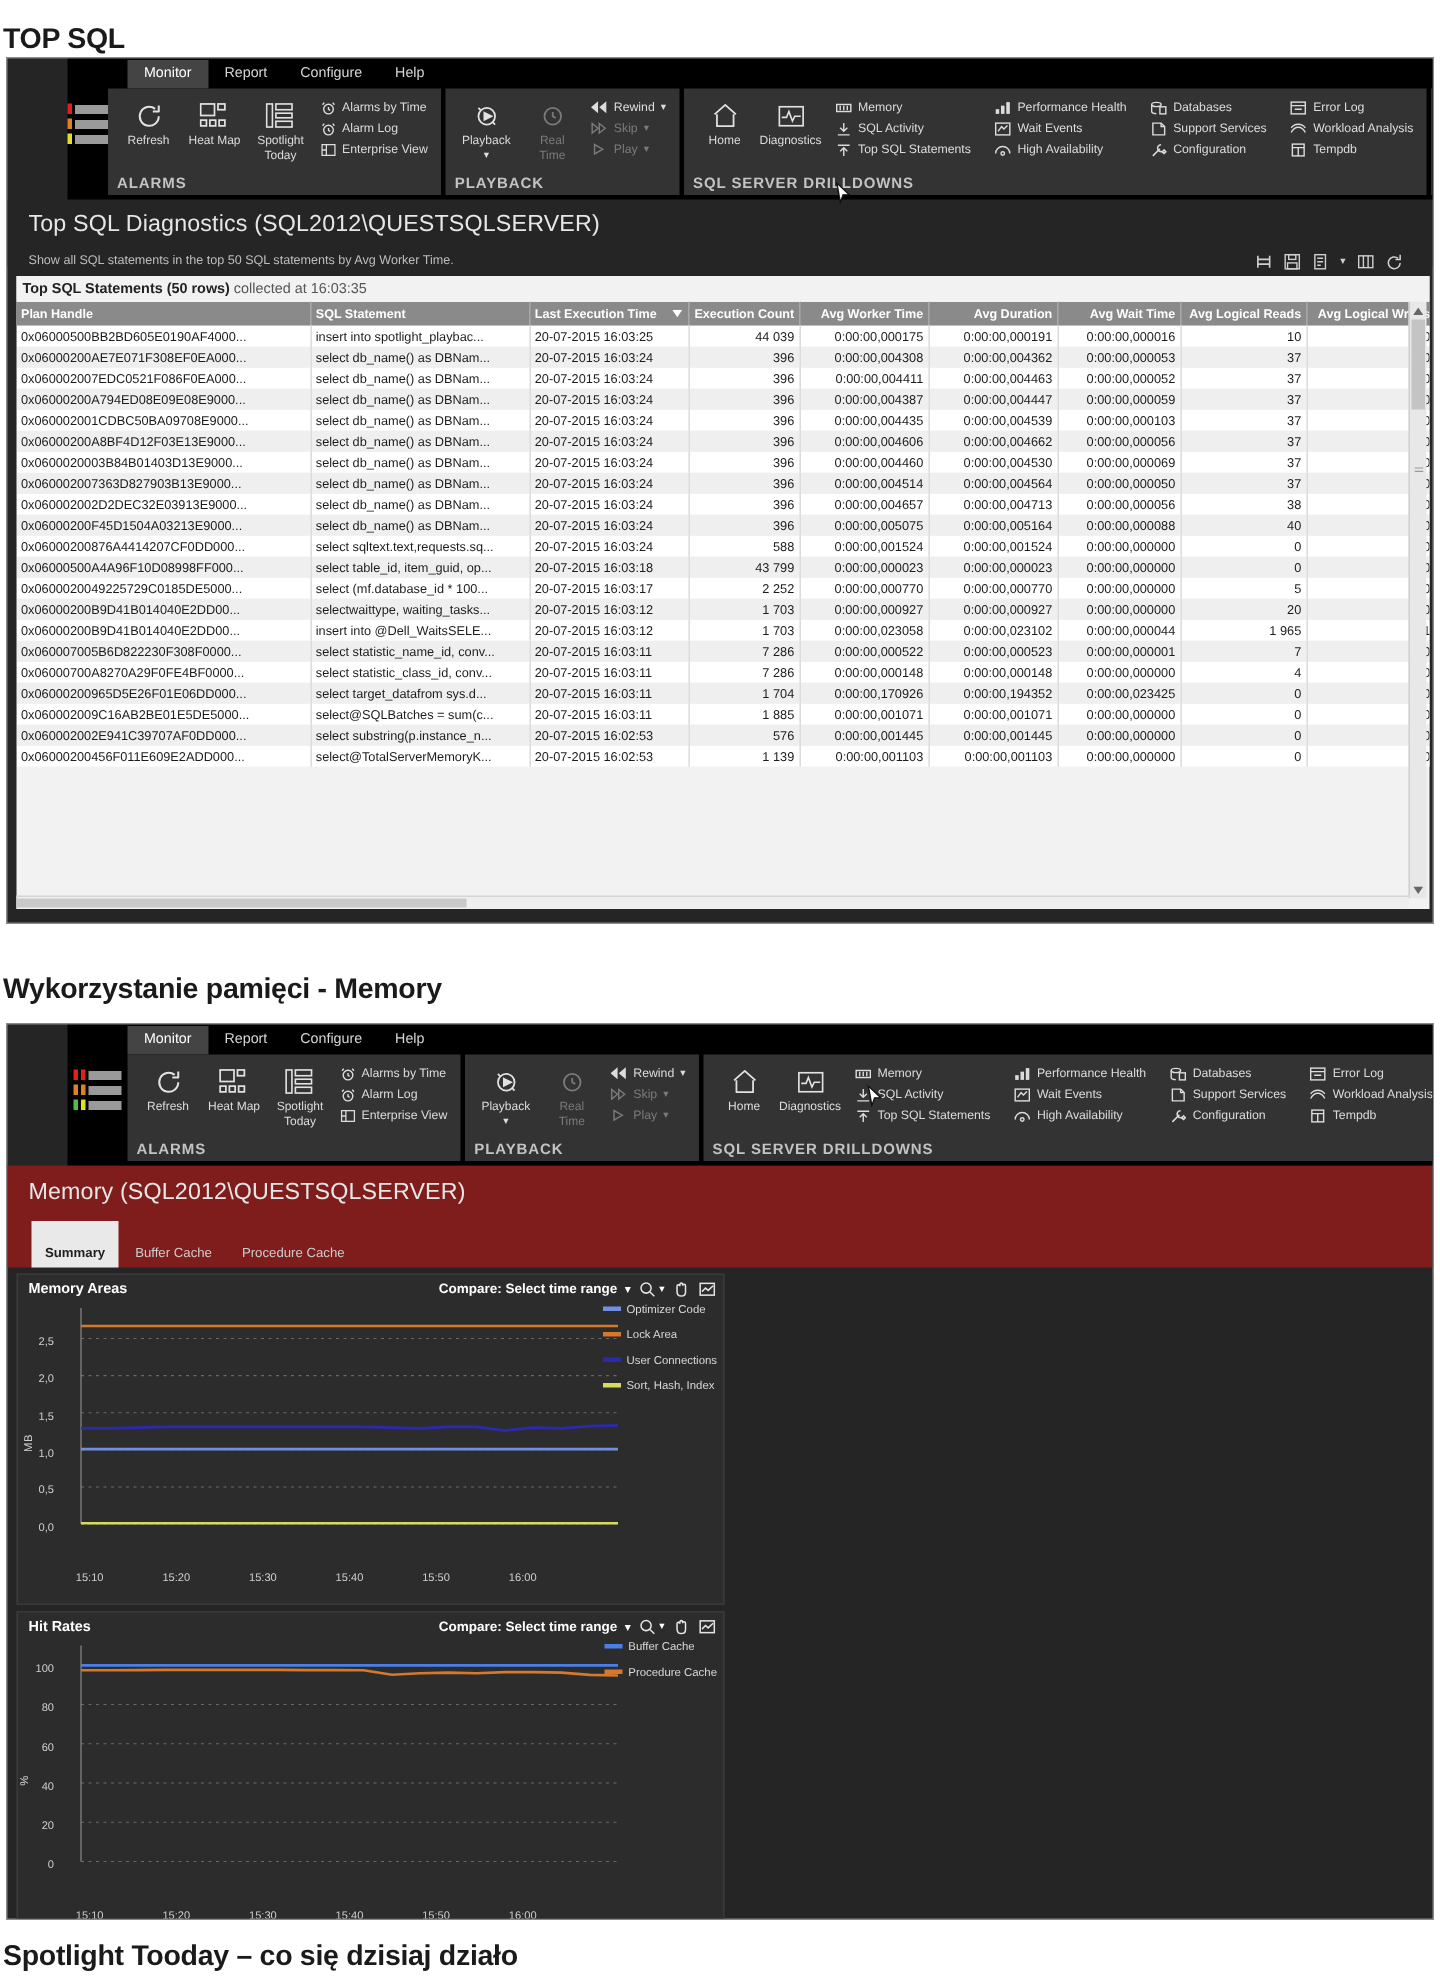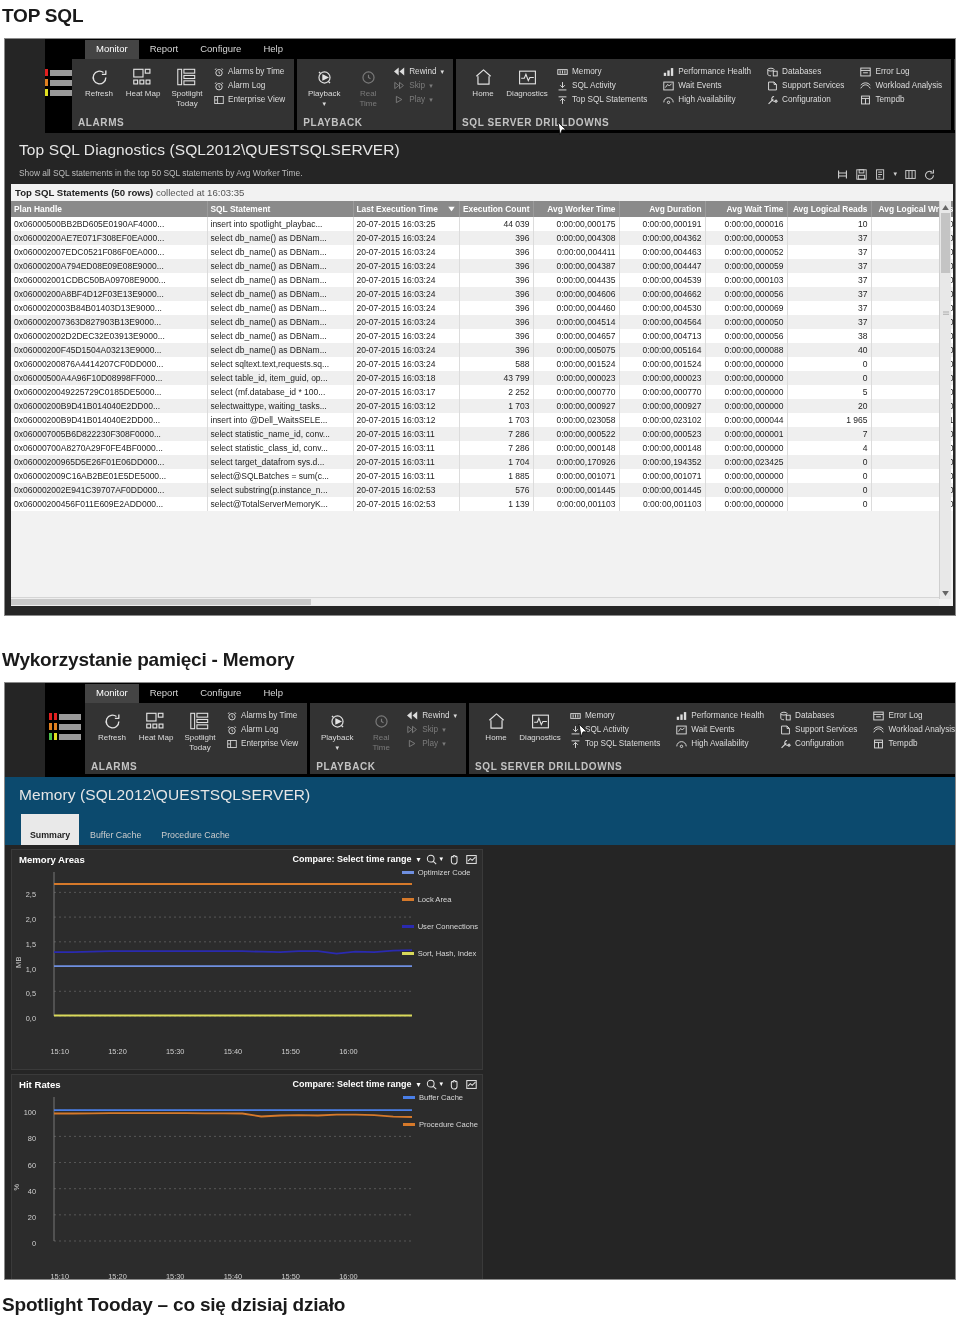--- a/index.html
+++ b/index.html
@@ -13,21 +13,21 @@
   .page { position: relative; width: 960px; height: 1322px; }
 
   
   .caption {
     font-weight: bold;
     font-size: 19px;
     color: #1a1a1a;
     letter-spacing: -0.2px;
     padding-left: 2px;
   }
-  #cap-top      { position:absolute; left:0; top:1px;    height:34px; line-height:30px;text-align:right; }
+  #cap-top      { position:absolute; left:0; top:12px;    height:34px; line-height:30px;text-align:right; }
   #cap-memory   { position:absolute; left:0; top:644px; height:32px; line-height:32px; }
   #cap-bottom   { position:absolute; left:0; top:1292px; height:30px; line-height:26px; }
 
   
   .shot {
     position: absolute;
     background: #252525;
     border: 1px solid #8a8a8a;
     overflow: hidden;
   }
@@ -116,35 +116,35 @@
     position:absolute; right:2px; top:0; width:12px; bottom:0; background:#e8e8e8; border-left:1px solid #cfcfcf;
   }
   .vscroll .thumb { position:absolute; left:1px; right:1px; top:12px; height:60px; background:#c4c4c4; }
   .vscroll .arr { position:absolute; left:0; right:0; height:12px; display:flex; align-items:center; justify-content:center; }
   .vscroll .arr.up { top:0; } .vscroll .arr.dn { bottom:0; }
   .vscroll .tick { position:absolute; left:3px; right:3px; top:110px; height:5px; }
   .hscroll { position:absolute; left:0; right:14px; bottom:0; height:9px; background:#eeeeee; border-top:1px solid #d5d5d5; }
   .hscroll .thumb { position:absolute; left:0; top:1px; width:300px; bottom:1px; background:#c9c9c9; }
 
   
-  .mem-head { background:#0c4a6e; padding:9px 0 0 14px; }
+  .mem-head { background:#7f1d1d; padding:9px 0 0 14px; }
   .tabs { display:flex; gap:2px; margin-top:10px; padding-left:2px; }
   .tab { font-size:8.8px; color:#cccccc; padding:16px 9px 5px 9px; }
   .tab.active { background:#e9e9e9; color:#1d1d1d; font-weight:bold; }
 
   .panels { display:flex; flex-wrap:wrap; padding:4px 4px 0 6px; gap:4px; }
   .panel { width:472px; height:221px; background:#2c2c2c; border:1px solid #3a3a3a; position:relative; }
   .panel-bar { display:flex; align-items:center; justify-content:space-between; padding:3px 5px 1px 7px; }
   .panel-title { color:#ffffff; font-size:9.6px; font-weight:bold; }
   .panel-actions { display:flex; align-items:center; gap:5px; }
   .cmp-label { color:#ffffff; font-size:9px; font-weight:bold; }
   .pa { width:12px; height:12px; display:flex; align-items:center; justify-content:center; }
 
   .chart-area { position:relative; height:192px; }
-  .legend { position:absolute; right:4px; top:2px; display:flex; flex-direction:column; gap:18px; }
+  .legend { position:absolute; right:4px; top:2px; display:flex; flex-direction:column; gap:8px; }
   .legend .li { display:flex; align-items:center; gap:4px; color:#d8d8d8; font-size:7.6px; white-space:nowrap; }
   .legend .sw { width:12px; height:3px; display:block; }
   .ylabel {
     position:absolute; left:1px; top:50%; transform:translateY(-50%) rotate(-90deg);
     color:#d0d0d0; font-size:7.5px; letter-spacing:.3px;
   }
   .plot { position:absolute; left:26px; top:4px; }
   .xtick { color:#cfcfcf; font-size:7.4px; position:absolute; transform:translateX(-50%); }
   .ytick { position:absolute; color:#cfcfcf; font-size:7.4px; text-align:right; transform:translateY(-50%); }
 

